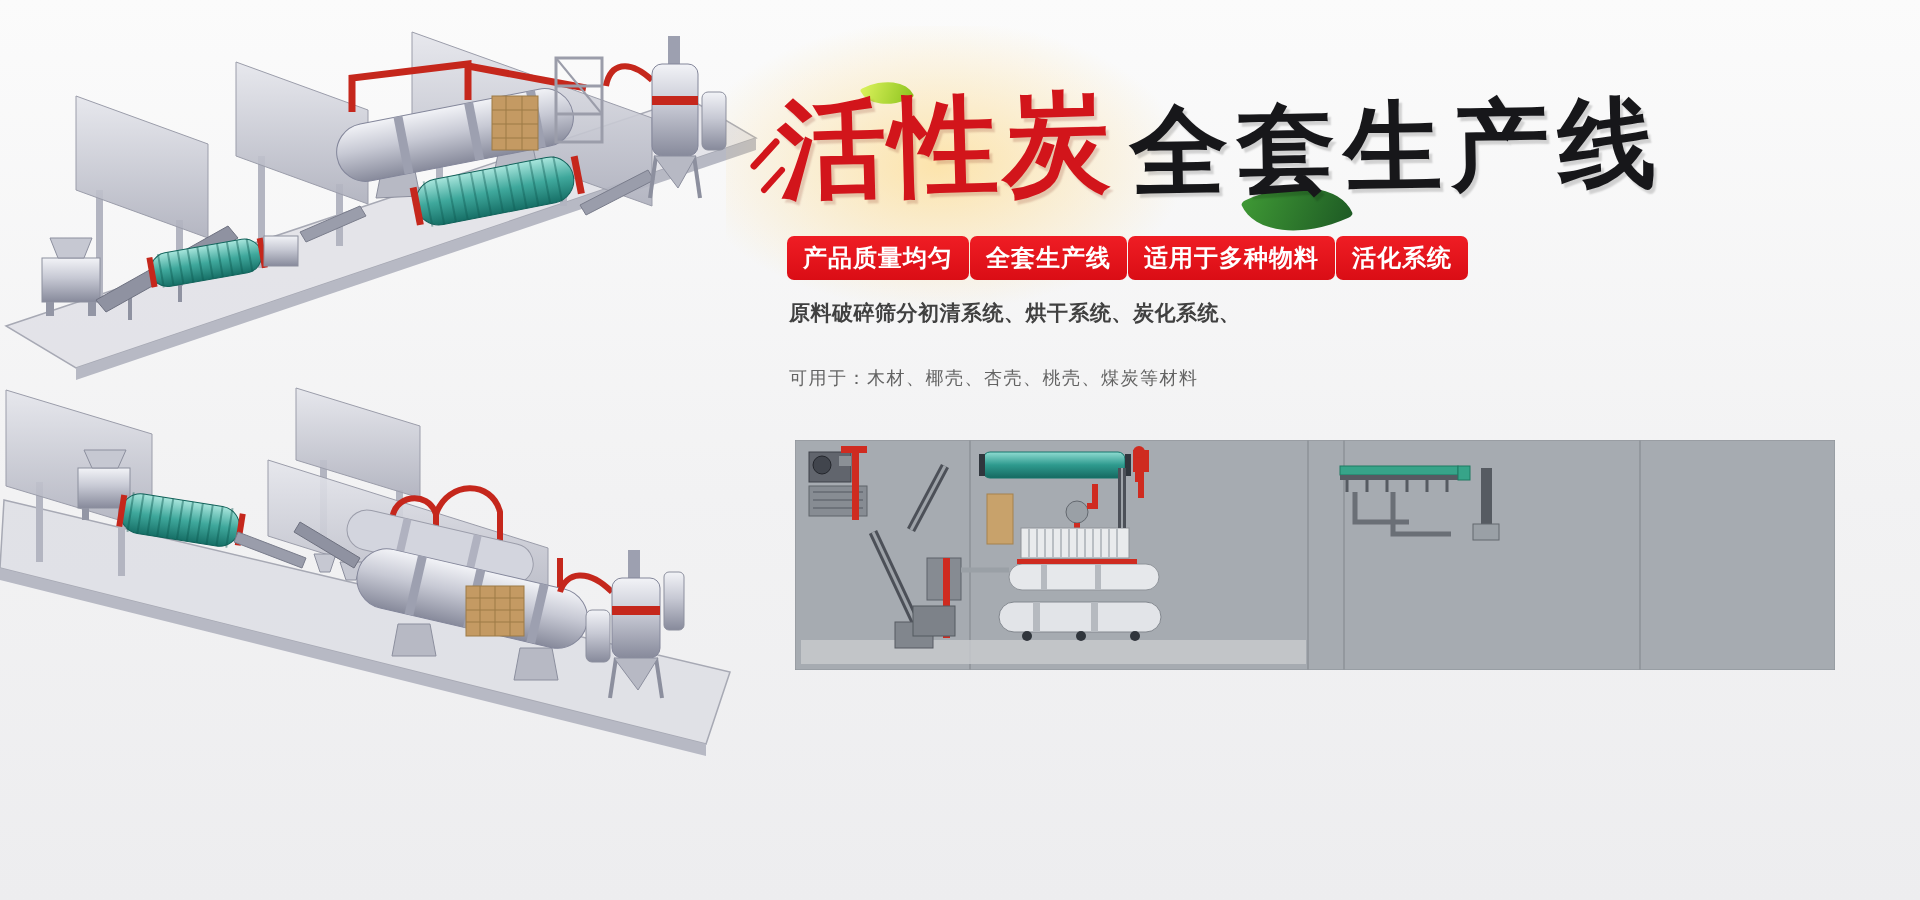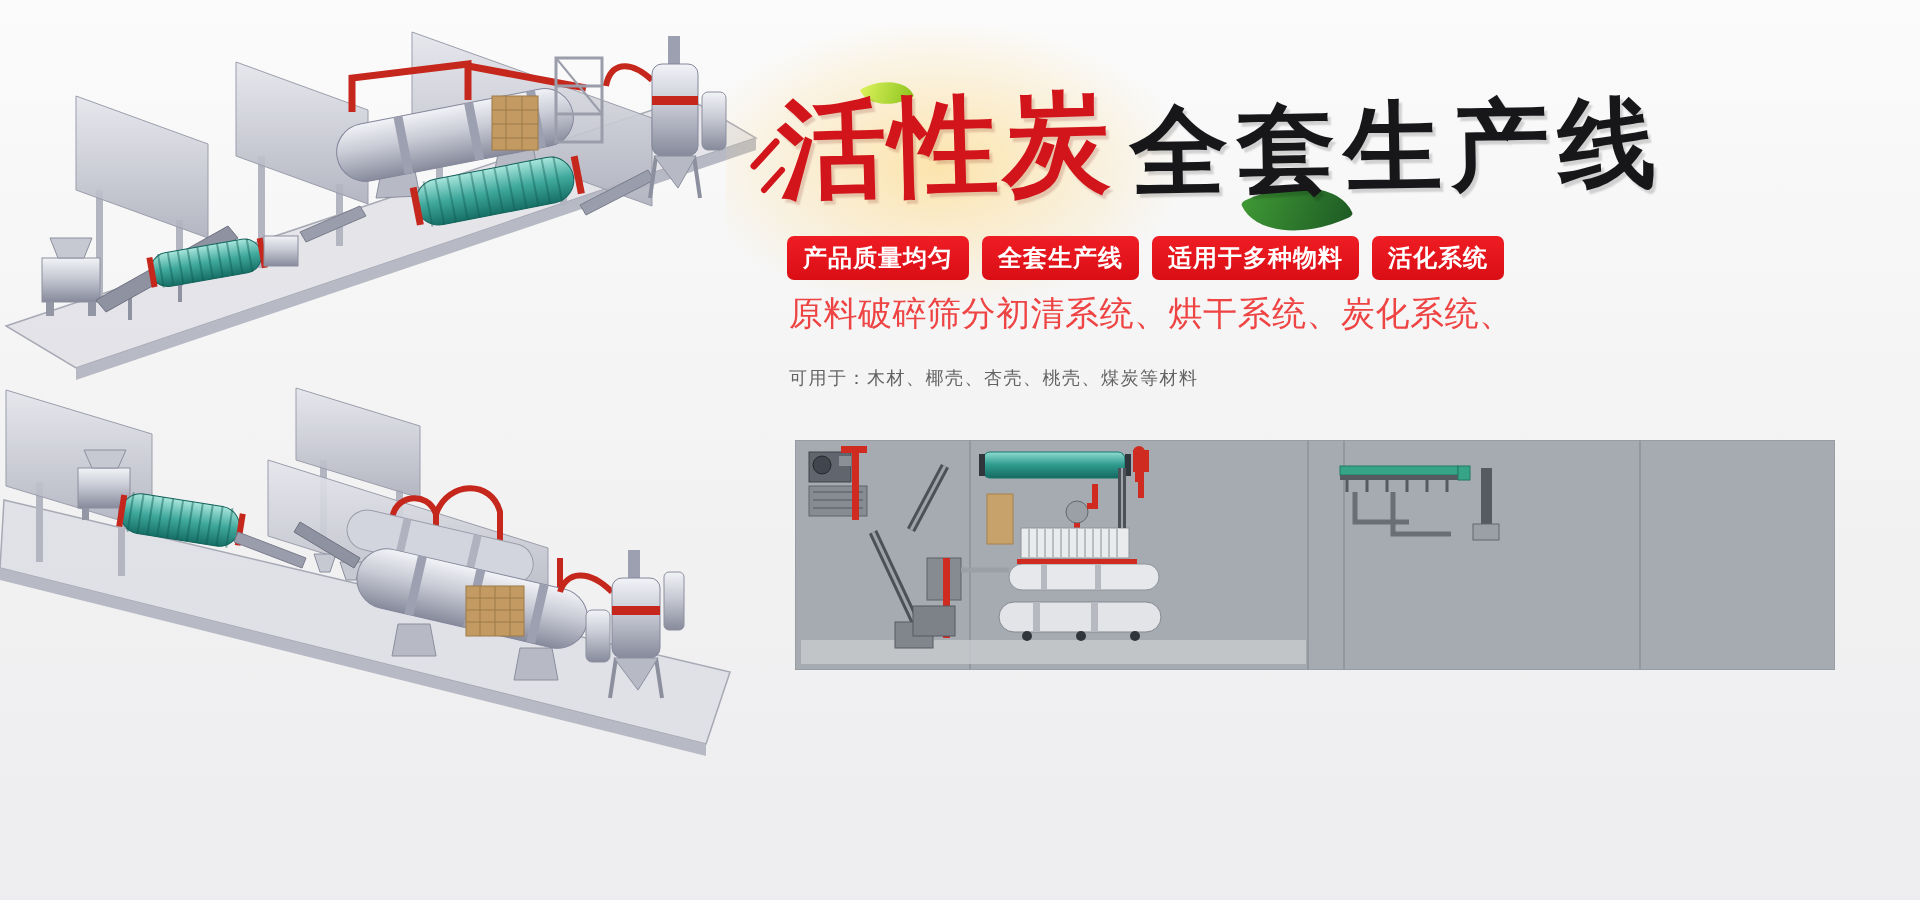--- a/index.html
+++ b/index.html
@@ -25,26 +25,26 @@
   .title-black{font-size:98px;font-weight:900;color:#17171a;letter-spacing:9px;line-height:1;
     margin-left:16px;padding-bottom:4px;text-shadow:3px 4px 2px rgba(0,0,0,.16);transform:rotate(-1deg)}
   .leaf{position:absolute;border-radius:6% 100% 6% 100%}
   .leaf-small{left:86px;top:-14px;width:46px;height:30px;
     background:linear-gradient(135deg,#dcf25c,#8cc31e);transform:rotate(-26deg)}
   .leaf-large{left:470px;top:88px;width:98px;height:58px;
     background:linear-gradient(135deg,#2f9124,#0b4d12);transform:rotate(-24deg);opacity:.92;z-index:-1}
 
   .speedlines{position:absolute;left:746px;top:136px;z-index:1}
 
-  .badges{position:absolute;left:787px;top:236px;display:flex;gap:13px;z-index:2}
+  .badges{position:absolute;left:787px;top:236px;display:flex;gap:1px;z-index:2}
   .badge{background:linear-gradient(180deg,#ef1d24,#da0d15);color:#fff;font-size:24px;
     font-weight:700;letter-spacing:1px;padding:7px 16px;border-radius:7px;line-height:1.25}
 
-  .description{position:absolute;left:789px;top:294px;font-size:34px;font-weight:400;
-    color:#ef4444;line-height:38px;letter-spacing:.5px;z-index:2}
+  .description{position:absolute;left:789px;top:294px;font-size:21px;font-weight:700;
+    color:#404040;line-height:38px;letter-spacing:.5px;z-index:2}
   .materials{position:absolute;left:789px;top:366px;font-size:18px;color:#636363;
     letter-spacing:1.5px;z-index:2}
 
   .layout-panel{position:absolute;left:795px;top:440px;width:1040px;height:230px;z-index:2}
   .layout-panel svg{display:block}
 </style>
 </head>
 <body>
 
 <div class="stage">

